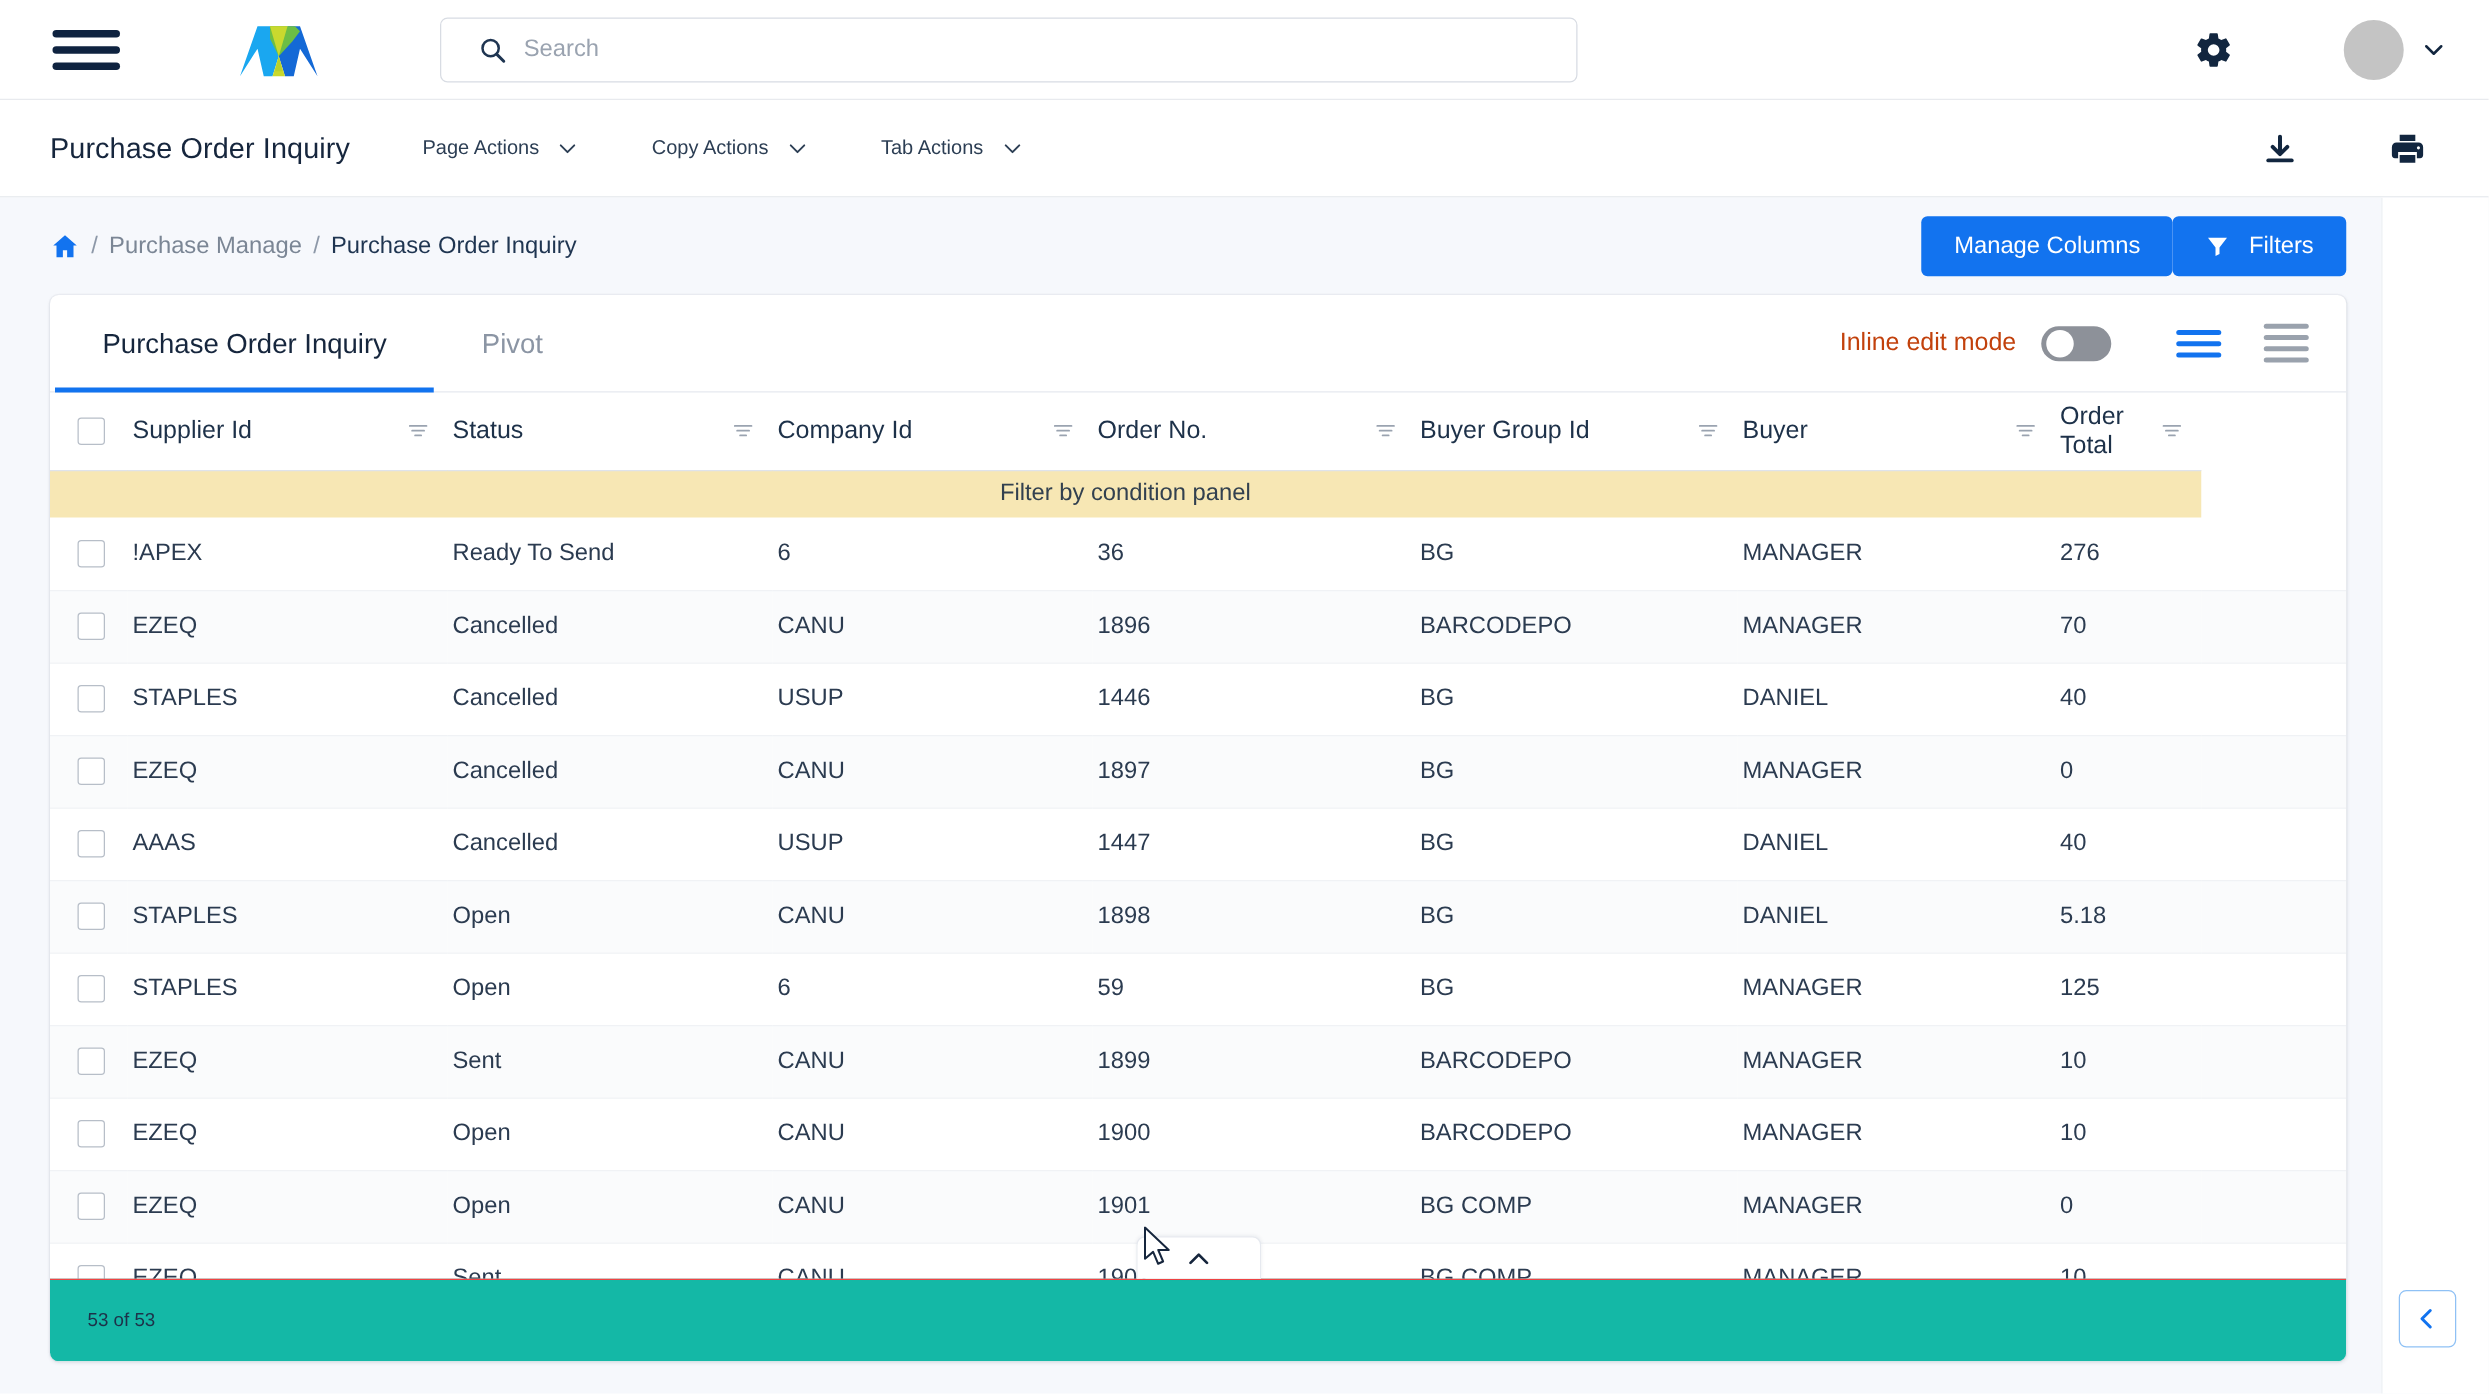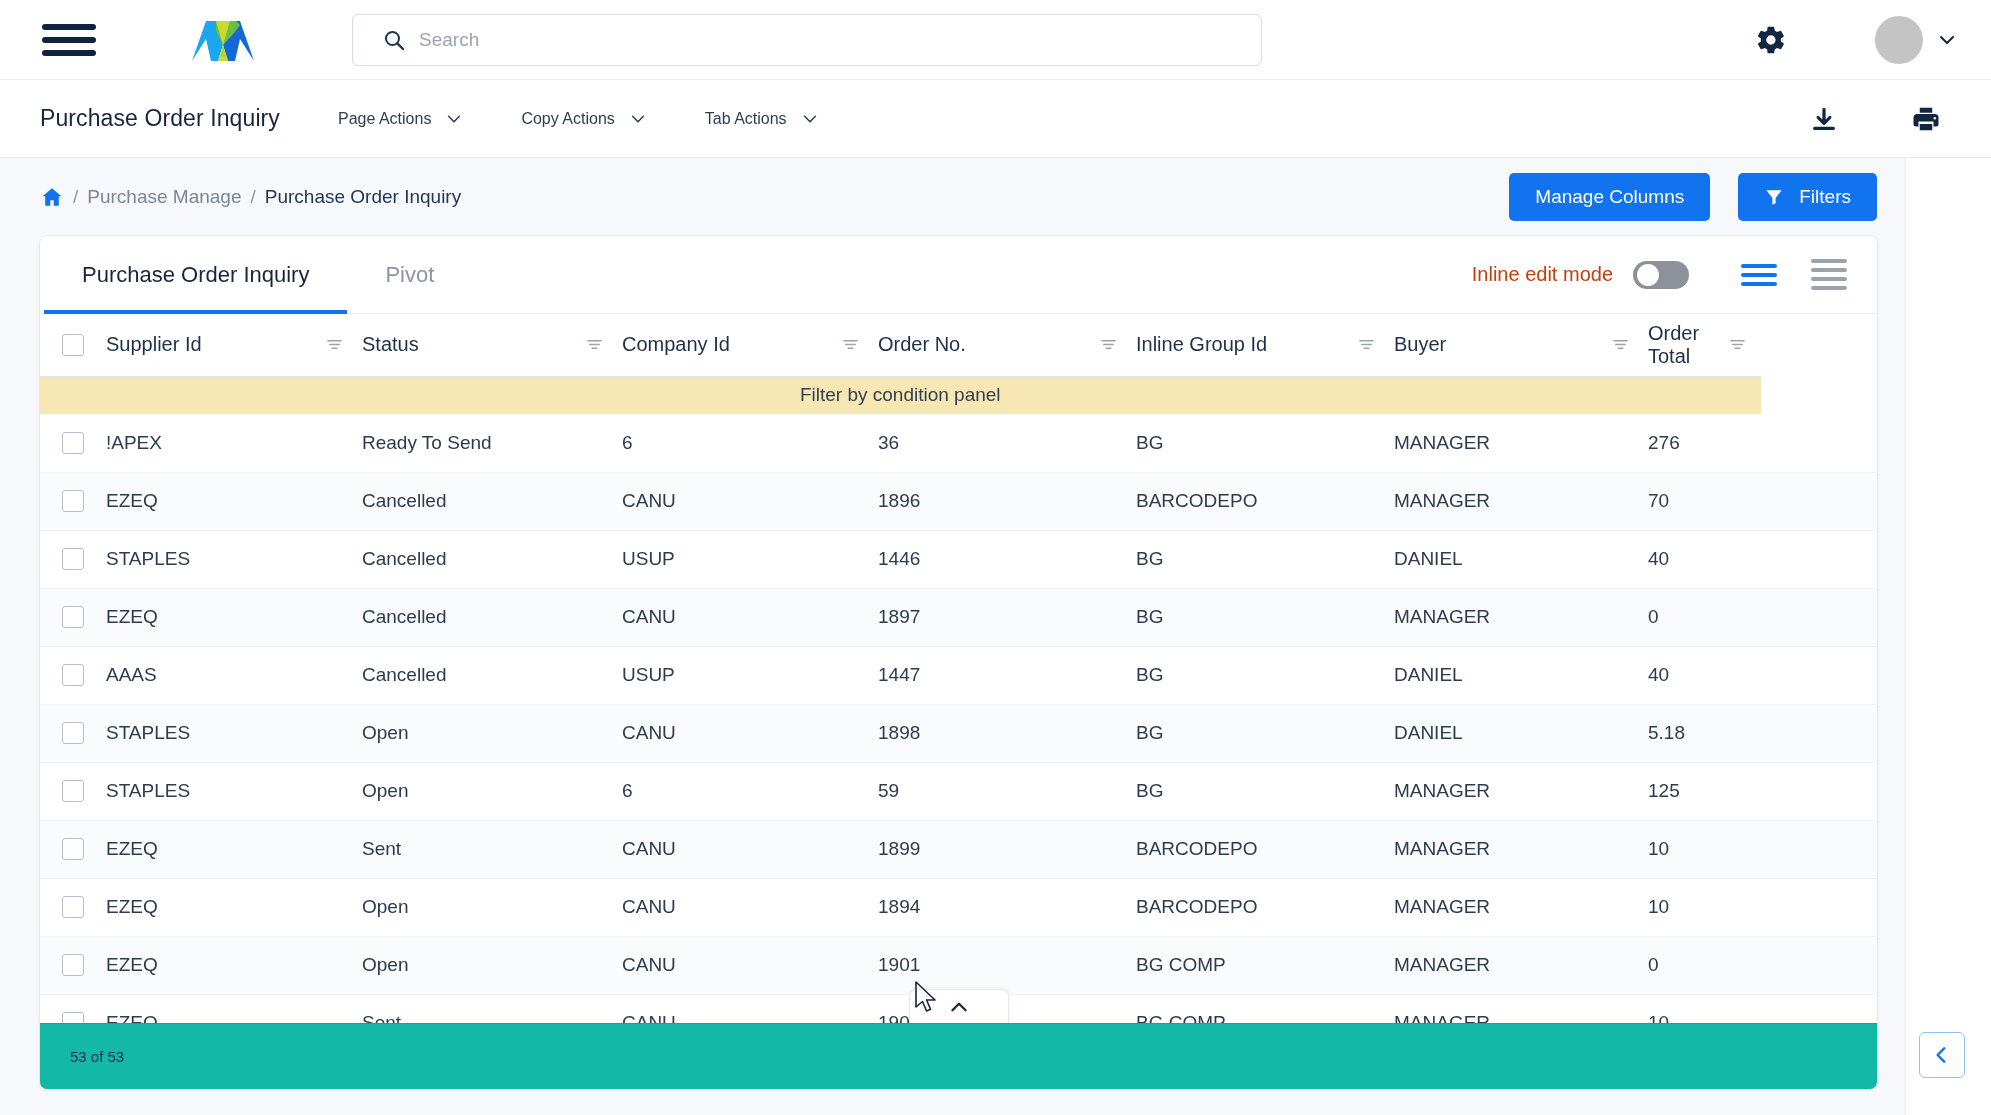--- a/index.html
+++ b/index.html
@@ -68,21 +68,21 @@
   
   .crumbrow {
     height: 78px; min-height: 78px;
     display: flex; align-items: center;
     padding: 0 28px 0 40px;
   }
   .crumb { display: flex; align-items: center; font-size: 19px; gap: 9px; }
   .crumb .sep { color: #8d98a8; }
   .crumb .c-mid { color: #7b8695; }
   .crumb .c-last { color: #1f3551; }
-  .crumb-actions { margin-left: auto; display: flex; align-items: center; gap: 28px; }
+  .crumb-actions { margin-left: auto; display: flex; align-items: center; }
   .btn-primary {
     background: #1273ef; color: #fff; border: none; border-radius: 5px;
     height: 48px; padding: 0 26px; font-size: 19px; cursor: pointer;
     font-family: "Liberation Sans", sans-serif;
     display: flex; align-items: center; justify-content: center; gap: 15px;
   }
 
   
   .card {
     margin: 0 28px 0 40px;
@@ -368,21 +368,21 @@
                       <svg width="19" height="19" viewBox="0 0 20 20">
                         <line x1="3" y1="6" x2="17" y2="6" stroke="#9aa3b0" stroke-width="1.6" stroke-linecap="round"></line>
                         <line x1="5" y1="10" x2="15" y2="10" stroke="#9aa3b0" stroke-width="1.6" stroke-linecap="round"></line>
                         <line x1="7.5" y1="14" x2="12.5" y2="14" stroke="#9aa3b0" stroke-width="1.6" stroke-linecap="round"></line>
                       </svg>
                     </span>
                   </div>
                 </th>
                 <th>
                   <div class="th-inner">
-                    <span class="th-label">Inline Group Id</span>
+                    <span class="th-label">Buyer Group Id</span>
                     <span class="filter-ico">
                       <svg width="19" height="19" viewBox="0 0 20 20">
                         <line x1="3" y1="6" x2="17" y2="6" stroke="#9aa3b0" stroke-width="1.6" stroke-linecap="round"></line>
                         <line x1="5" y1="10" x2="15" y2="10" stroke="#9aa3b0" stroke-width="1.6" stroke-linecap="round"></line>
                         <line x1="7.5" y1="14" x2="12.5" y2="14" stroke="#9aa3b0" stroke-width="1.6" stroke-linecap="round"></line>
                       </svg>
                     </span>
                   </div>
                 </th>
                 <th>
@@ -521,21 +521,21 @@
                   <td class="pad">10</td>
                   <td></td>
                 </tr>
                 <tr>
                   <td class="col-check">
                     <span class="chk"></span>
                   </td>
                   <td class="pad">EZEQ</td>
                   <td class="pad">Open</td>
                   <td class="pad">CANU</td>
-                  <td class="pad">1894</td>
+                  <td class="pad">1900</td>
                   <td class="pad">BARCODEPO</td>
                   <td class="pad">MANAGER</td>
                   <td class="pad">10</td>
                   <td></td>
                 </tr>
                 <tr>
                   <td class="col-check">
                     <span class="chk"></span>
                   </td>
                   <td class="pad">EZEQ</td>

